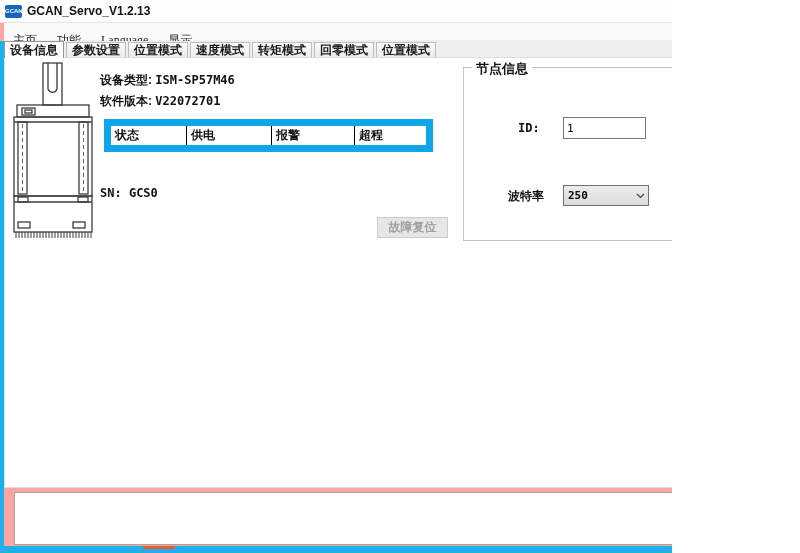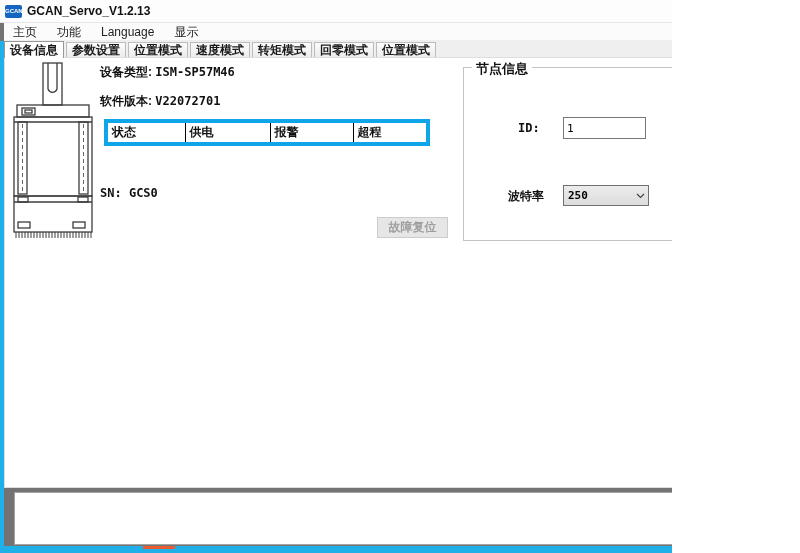--- a/index.html
+++ b/index.html
@@ -1,53 +1,53 @@
 <!DOCTYPE html>
 <html><head>
 <meta charset="utf-8">
 <style>
   * { margin:0; padding:0; box-sizing:border-box; }
   html,body { width:800px; height:553px; }
   body { font-family:"Liberation Sans", sans-serif; }
-  #screen { position:relative; width:672px; height:553px; background:#737373; overflow:hidden; }
+  #screen { position:relative; width:672px; height:553px; background:#fca5a5; overflow:hidden; }
 
   
   .titlebar { position:absolute; left:0; top:0; width:794px; height:23px; background:#fdfdfd; border-bottom:1px solid #e6e6e6; }
   .app-icon { position:absolute; left:5px; top:5px; width:17px; height:13px; background:#1565c0; border-radius:2px; color:#fff; font-size:6px; line-height:13px; text-align:center; letter-spacing:0; font-weight:700; }
   .title-text { position:absolute; left:27px; top:0; height:23px; line-height:23px; font-size:12px; font-weight:700; color:#111; }
   .win-controls { position:absolute; right:8px; top:0; height:23px; display:flex; align-items:center; }
   .win-btn { width:36px; height:23px; display:flex; align-items:center; justify-content:center; cursor:default; color:#333; }
   .glyph-min { display:inline-block; width:10px; border-top:1px solid #444; }
   .glyph-max { display:inline-block; width:9px; height:9px; border:1px solid #444; }
   .glyph-close { font-size:11px; color:#333; }
 
   
   .menubar { position:absolute; left:4px; top:23px; width:790px; height:18px; background:#fbfbfb; display:flex; align-items:center; border-bottom:1px solid #eeeeee; }
-  .menu-item { padding:0 10px; font-size:12px; color:#222; height:18px; line-height:18px; cursor:default; }
+  .menu-item { padding:8px 10px; font-size:12px; color:#222; height:18px; line-height:18px; cursor:default;font-family:Liberation Serif, serif; }
   .menu-item:first-child { padding-left:9px; }
 
   
   .tabstrip { position:absolute; left:4px; top:41px; width:790px; height:17px; background:#efefef; display:flex; align-items:center; }
   .tab { height:15px; line-height:15px; padding:0 5px; font-size:12px; font-weight:700; color:#1a1a1a; background:linear-gradient(#fcfcfc,#ececec); border:1px solid #bcbcbc; border-bottom:none; margin-right:2px; cursor:default; white-space:nowrap; }
   .tab.active { height:17px; line-height:17px; background:#ffffff; border:1px solid #979797; border-bottom:none; position:relative; z-index:3; }
 
   
   .tabpage-border { position:absolute; left:4px; top:57px; width:767px; height:431px; border:1px solid #dedede; background:#fff; }
 
   
   .motor { position:absolute; left:11px; top:62px; }
 
   
   .info-line { position:absolute; font-size:12px; font-weight:700; color:#111; white-space:pre; }
-  .dev-type { left:100px; top:64px; }
+  .dev-type { left:100px; top:72px; }
   .sw-ver   { left:100px; top:93px; }
   .sn-line  { left:100px; top:186px; }
   .mono { font-family:"DejaVu Sans Mono", monospace; font-weight:700; }
 
-  table.status { position:absolute; left:104px; top:119px; border-collapse:collapse; table-layout:fixed; background:#fff; border:4px solid #0ea5e9; }
+  table.status { position:absolute; left:104px; top:119px; border-collapse:collapse; table-layout:fixed; background:#fff; border:7px solid #0ea5e9; }
   table.status th, table.status td { border:1px solid #000; font-size:12px; color:#111; overflow:hidden; }
   table.status th { text-align:left; font-weight:700; padding:1px 0 1px 4px; height:15px; }
   table.status td { text-align:center; font-weight:700; height:19px; }
 
   .btn { position:absolute; display:flex; align-items:center; justify-content:center; font-size:12px; font-weight:700; cursor:pointer; }
   .fault-reset { left:377px; top:217px; width:71px; height:21px; background:#e6e6e6; border:1px solid #cccccc; color:#9f9f9f; cursor:default; }
 
   
   .groupbox { position:absolute; left:463px; top:67px; width:283px; height:174px; border:1px solid #c3c3c3; }
   .group-title { position:absolute; left:8px; top:-8px; background:#ffffff; padding:0 4px; font-size:13px; font-weight:700; color:#111; }

